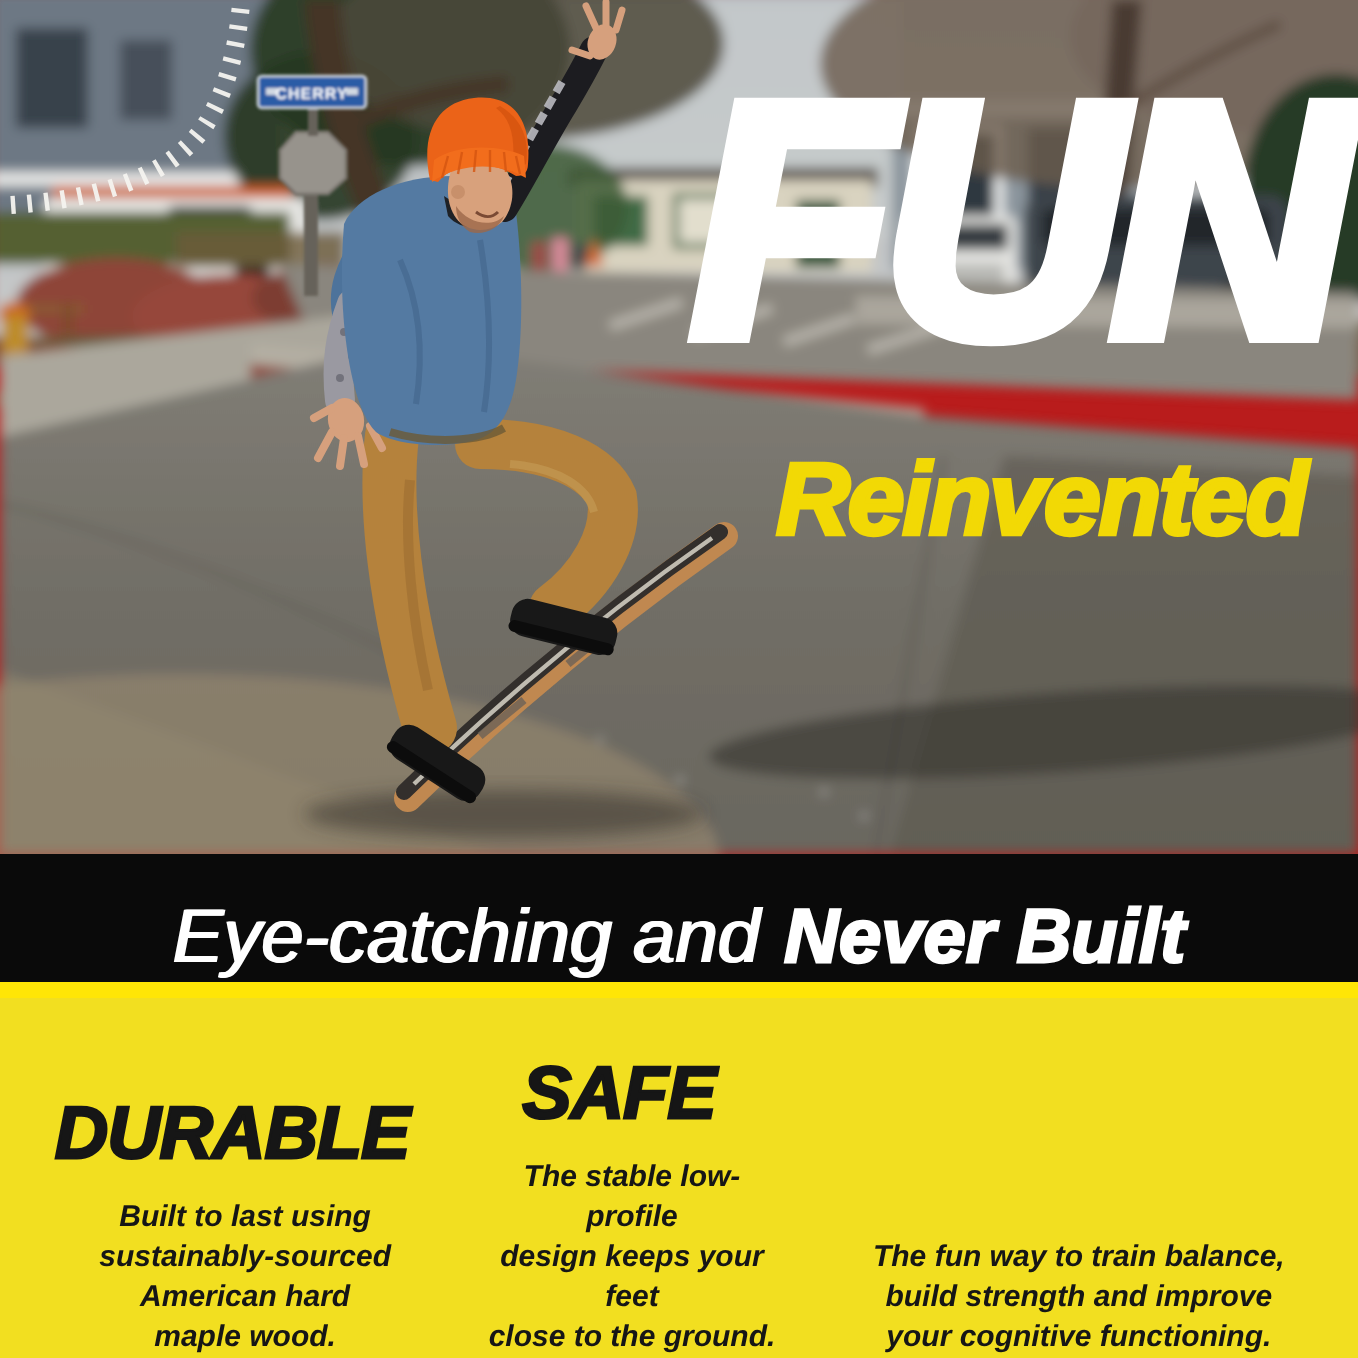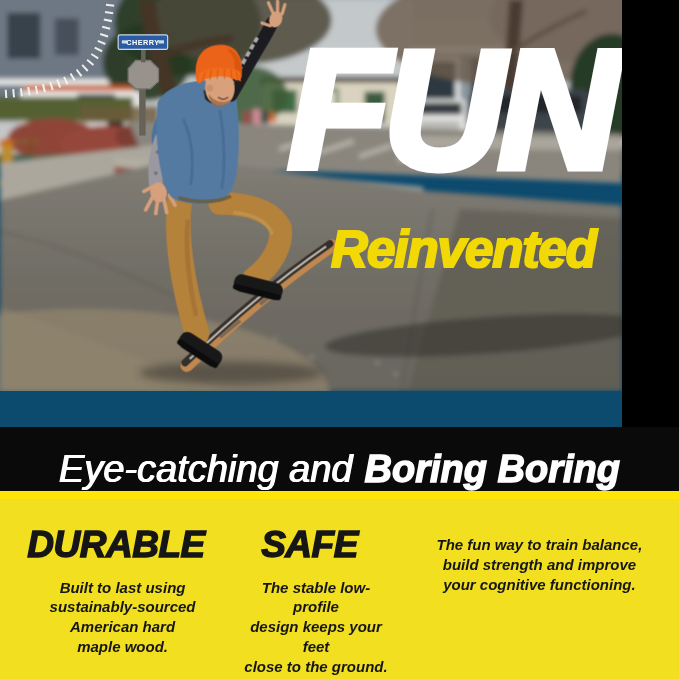--- a/index.html
+++ b/index.html
@@ -5,22 +5,22 @@
   * { margin:0; padding:0; box-sizing:border-box; }
   html,body { width:679px; height:679px; }
   body {
     font-family:"Liberation Sans", sans-serif;
     width:679px; height:679px; overflow:hidden; background:#000;
   }
   .ad { width:679px; height:679px; display:flex; flex-direction:column; }
 
   
   .photo {
-    position:relative; width:622px; height:427px;
-    background:#0c4a6e; overflow:hidden; flex:none;
+    position:relative; width:679px; height:427px;
+    background:#b91c1c; overflow:hidden; flex:none;
   }
   .scene { position:absolute; inset:0; }
 
   .headline {
     position:absolute; top:26px; right:10px;
     font-style:italic; font-weight:bold;
     font-size:168px; line-height:1;
     letter-spacing:-7px;
     color:var(--headline-white,#fff);
     -webkit-text-stroke:7px var(--headline-white,#fff);
@@ -52,20 +52,21 @@
     font-weight:bold;
     -webkit-text-stroke:1.4px #fff;
   }
 
   
   .strip { height:8px; flex:none; background:var(--strip-yellow,#FFE606); }
   .features {
     flex:1; background:var(--panel-yellow,#F2DF20);
     display:flex; padding:25px 6px 0 6px;
     color:var(--text-black,#161616);
+    align-items:flex-end;
   }
   .col { display:flex; flex-direction:column; align-items:center; text-align:center; }
   .col1 { width:33%; } .col2 { width:25%; } .col3 { width:42%; }
   .f-title {
     font-style:italic; font-weight:bold; font-size:37px; line-height:1.15;
     letter-spacing:-0.5px;
     -webkit-text-stroke:1.4px var(--text-black,#161616);
     white-space:nowrap;
   }
   .f-desc {
@@ -335,21 +336,21 @@
         </g>
       </g>
     </svg>
 
     <div class="headline">FUN</div>
     <div class="subheadline">Reinvented</div>
   </div>
 
   <div class="banner">
     <span class="reg">Eye-catching and</span>
-    <span class="bold">Boring Boring</span>
+    <span class="bold">Never Built</span>
   </div>
 
   <div class="strip"></div>
 
   <div class="features">
     <div class="col col1">
       <div class="f-title">DURABLE</div>
       <div class="f-desc">Built to last using
 sustainably-sourced
 American hard

